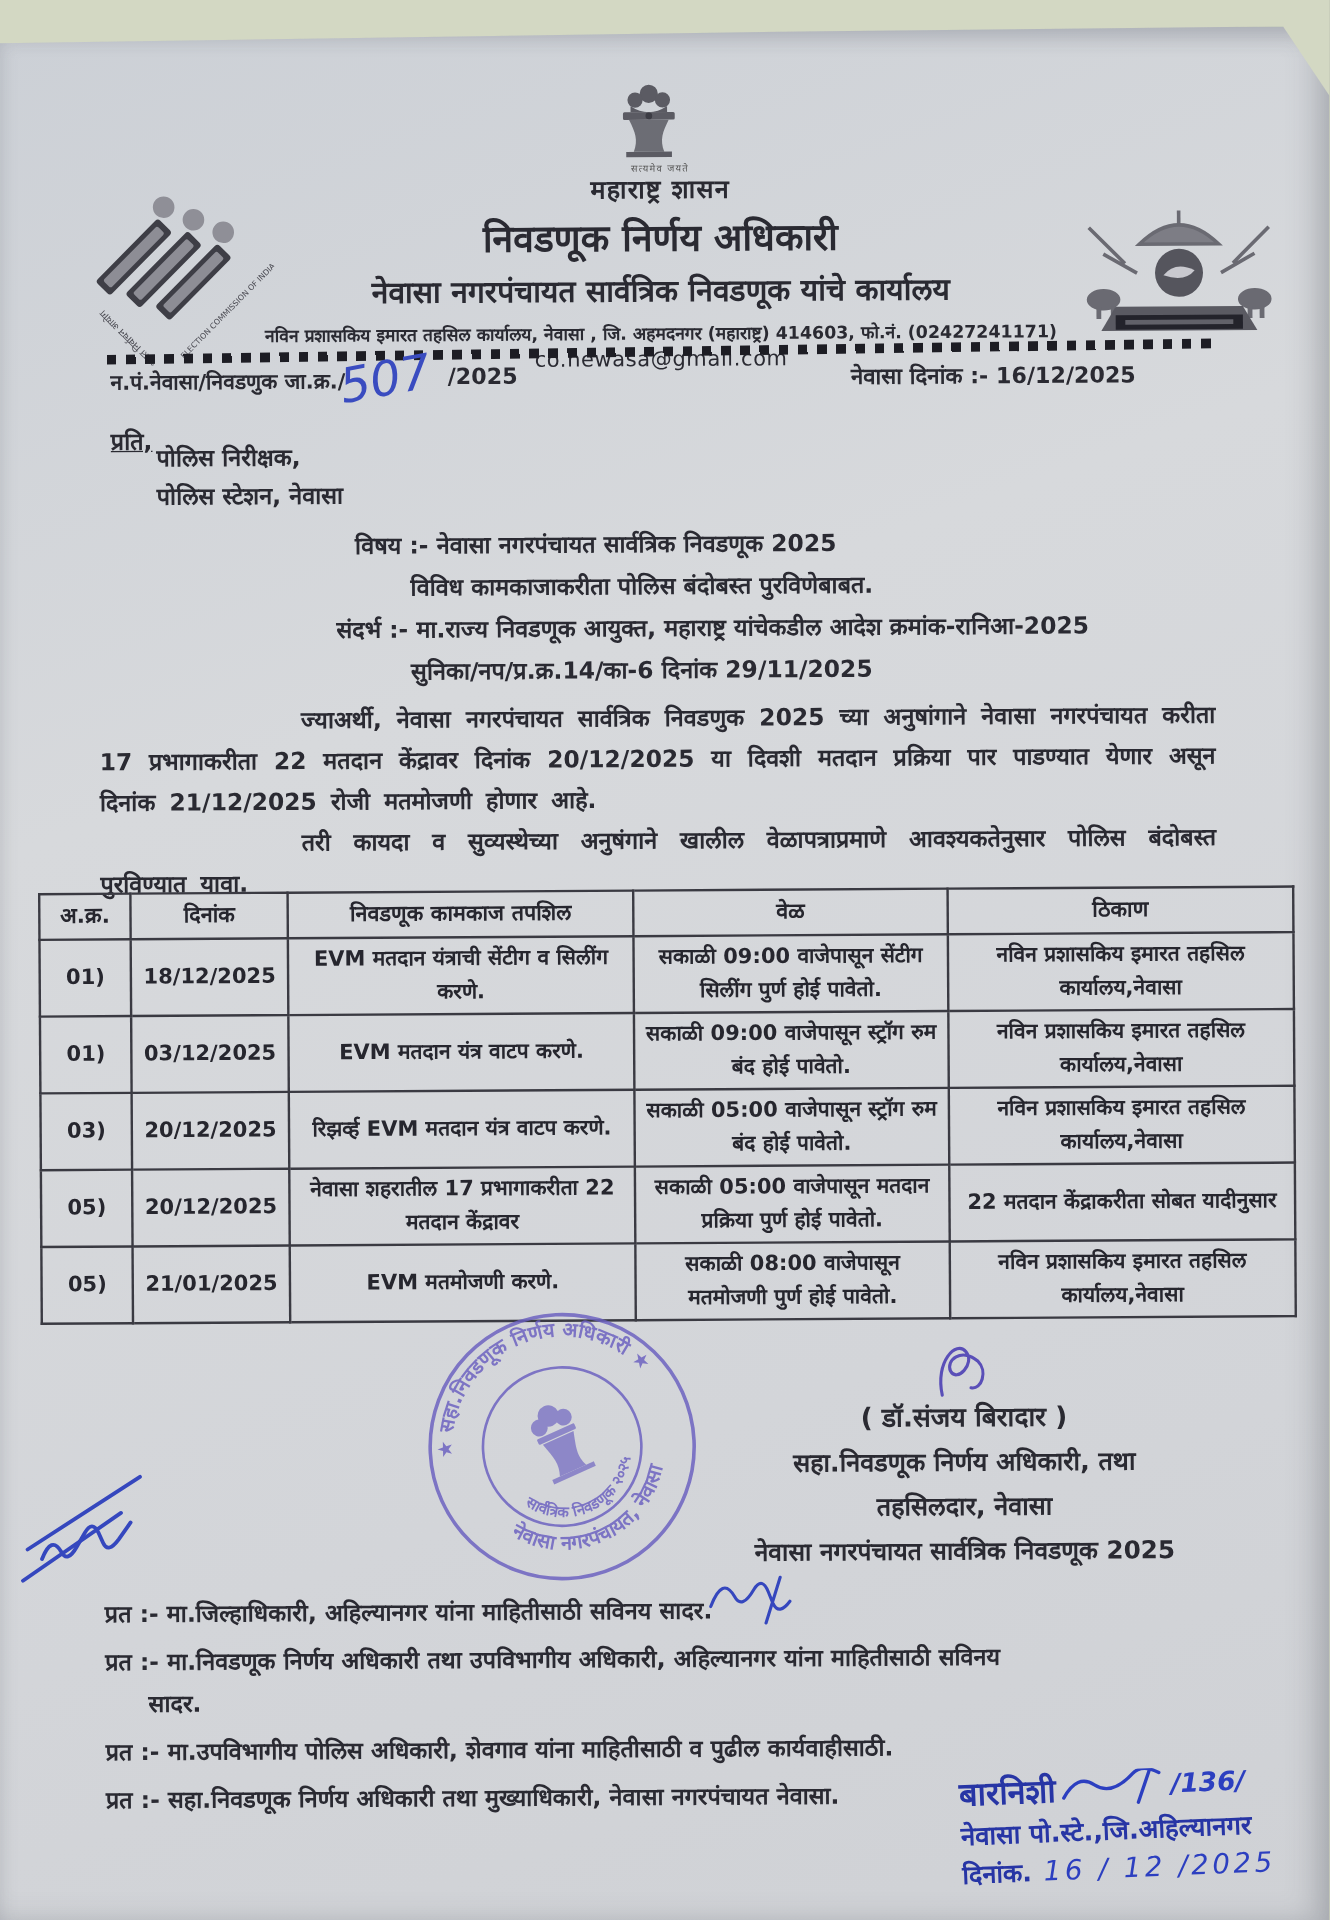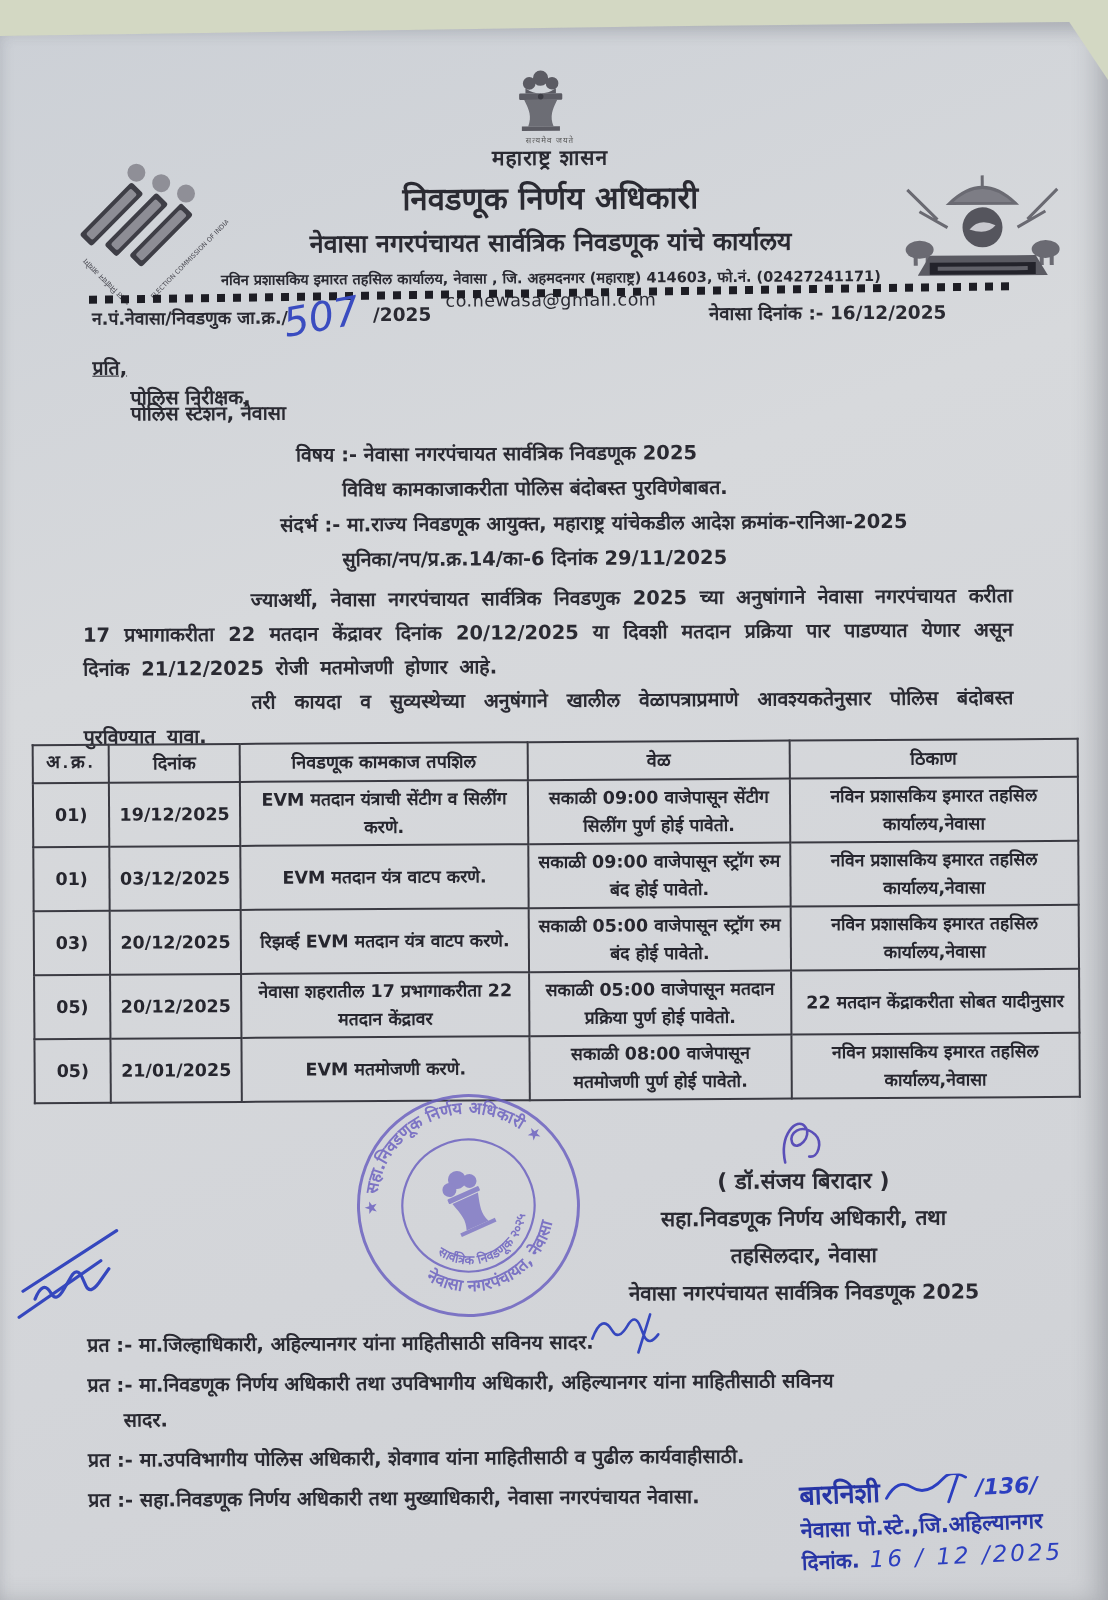--- a/index.html
+++ b/index.html
@@ -51,21 +51,21 @@
   .body-text { position:absolute; left:84px; top:582px; width:930px; font-size:19.5px; font-weight:600;
                line-height:1.74; text-align:justify; word-spacing:5px; }
   .body-text p { text-indent:168px; }
 
   
   table.sched { position:absolute; left:32px; top:741px; width:1047px; border-collapse:collapse;
                 font-size:17.5px; font-weight:600; text-align:center; color:#26262e; }
   table.sched th, table.sched td { border:2.5px solid #3a3a42; padding:2px 6px; line-height:1.62; vertical-align:middle; }
   table.sched th { font-size:18px; font-weight:600; height:38px; }
   table.sched td { height:64px; }
-  .cw1{width:7.3%;font-family:Liberation Mono, monospace;} .cw2{width:12.5%;} .cw3{width:27.6%;} .cw4{width:25%;} .cw5{width:27.6%;}
+  .cw1{width:7.3%;} .cw2{width:12.5%;} .cw3{width:27.6%;} .cw4{width:25%;} .cw5{width:27.6%;}
 
   
   .round-stamp { position:absolute; left:346px; top:1085px; width:240px; height:240px; opacity:.82; }
   .sig-block { position:absolute; left:583px; top:1116px; width:436px; text-align:center; }
   .sig-block .name { font-size:22px; font-weight:600; }
   .sig-block .des  { font-size:21px; font-weight:600; margin-top:9px; }
   .sig-squiggle { display:block; margin:0 auto; }
 
   
   .cc { position:absolute; left:84px; top:1330px; width:990px; font-size:19.5px; font-weight:600; }
@@ -157,21 +157,21 @@
     </div>
 
     <div class="dotline"></div>
 
     <div class="pos t17" style="left:95px; top:303px;">न.पं.नेवासा/निवडणुक जा.क्र./</div>
     <div class="pos hand-507" style="left:286px; top:292px;">507</div>
     <div class="pos t18" style="left:376px; top:303px;">/2025</div>
     <div class="pos t18" style="left:712px; top:301px;">नेवासा दिनांक :- 16/12/2025</div>
 
     <div class="pos t19" style="left:95px;  top:351px;text-decoration:underline;">प्रति,</div>
-    <div class="pos t19" style="left:133px; top:381px;">पोलिस निरीक्षक,</div>
+    <div class="pos t19" style="left:133px; top:365px;">पोलिस निरीक्षक,</div>
     <div class="pos t19" style="left:133px; top:397px;">पोलिस स्टेशन, नेवासा</div>
 
     <div class="pos t19" style="left:298px; top:439px;">विषय :- नेवासा नगरपंचायत सार्वत्रिक निवडणूक 2025</div>
     <div class="pos t19" style="left:344px; top:474px;">विविध कामकाजाकरीता पोलिस बंदोबस्त पुरविणेबाबत.</div>
     <div class="pos t19" style="left:282px; top:509px;">संदर्भ :- मा.राज्य निवडणूक आयुक्त, महाराष्ट्र यांचेकडील आदेश क्रमांक-रानिआ-2025</div>
     <div class="pos t19" style="left:344px; top:544px;">सुनिका/नप/प्र.क्र.14/का-6 दिनांक 29/11/2025</div>
 
     <div class="body-text">
       <p>ज्याअर्थी, नेवासा नगरपंचायत सार्वत्रिक निवडणुक 2025 च्या अनुषांगाने नेवासा नगरपंचायत करीता 17 प्रभागाकरीता 22 मतदान केंद्रावर दिनांक 20/12/2025 या दिवशी मतदान प्रक्रिया पार पाडण्यात येणार असून दिनांक 21/12/2025 रोजी मतमोजणी होणार आहे.</p>
       <p>तरी कायदा व सुव्यस्थेच्या अनुषंगाने खालील वेळापत्राप्रमाणे आवश्यकतेनुसार पोलिस बंदोबस्त पुरविण्यात यावा.</p>
@@ -181,21 +181,21 @@
       <tbody>
           <tr>
         <th class="cw1">अ.क्र.</th>
         <th class="cw2">दिनांक</th>
         <th class="cw3">निवडणूक कामकाज तपशिल</th>
         <th class="cw4">वेळ</th>
         <th class="cw5">ठिकाण</th>
       </tr>
       <tr>
         <td>01)</td>
-        <td>19/12/2025</td>
+        <td>18/12/2025</td>
         <td>EVM मतदान यंत्राची सेंटीग व सिलींग करणे.</td>
         <td>सकाळी 09:00 वाजेपासून सेंटीग सिलींग पुर्ण होई पावेतो.</td>
         <td>नविन प्रशासकिय इमारत तहसिल कार्यालय,नेवासा</td>
       </tr>
       <tr>
         <td>01)</td>
         <td>03/12/2025</td>
         <td>EVM मतदान यंत्र वाटप करणे.</td>
         <td>सकाळी 09:00 वाजेपासून स्ट्रॉग रुम बंद होई पावेतो.</td>
         <td>नविन प्रशासकिय इमारत तहसिल कार्यालय,नेवासा</td>

